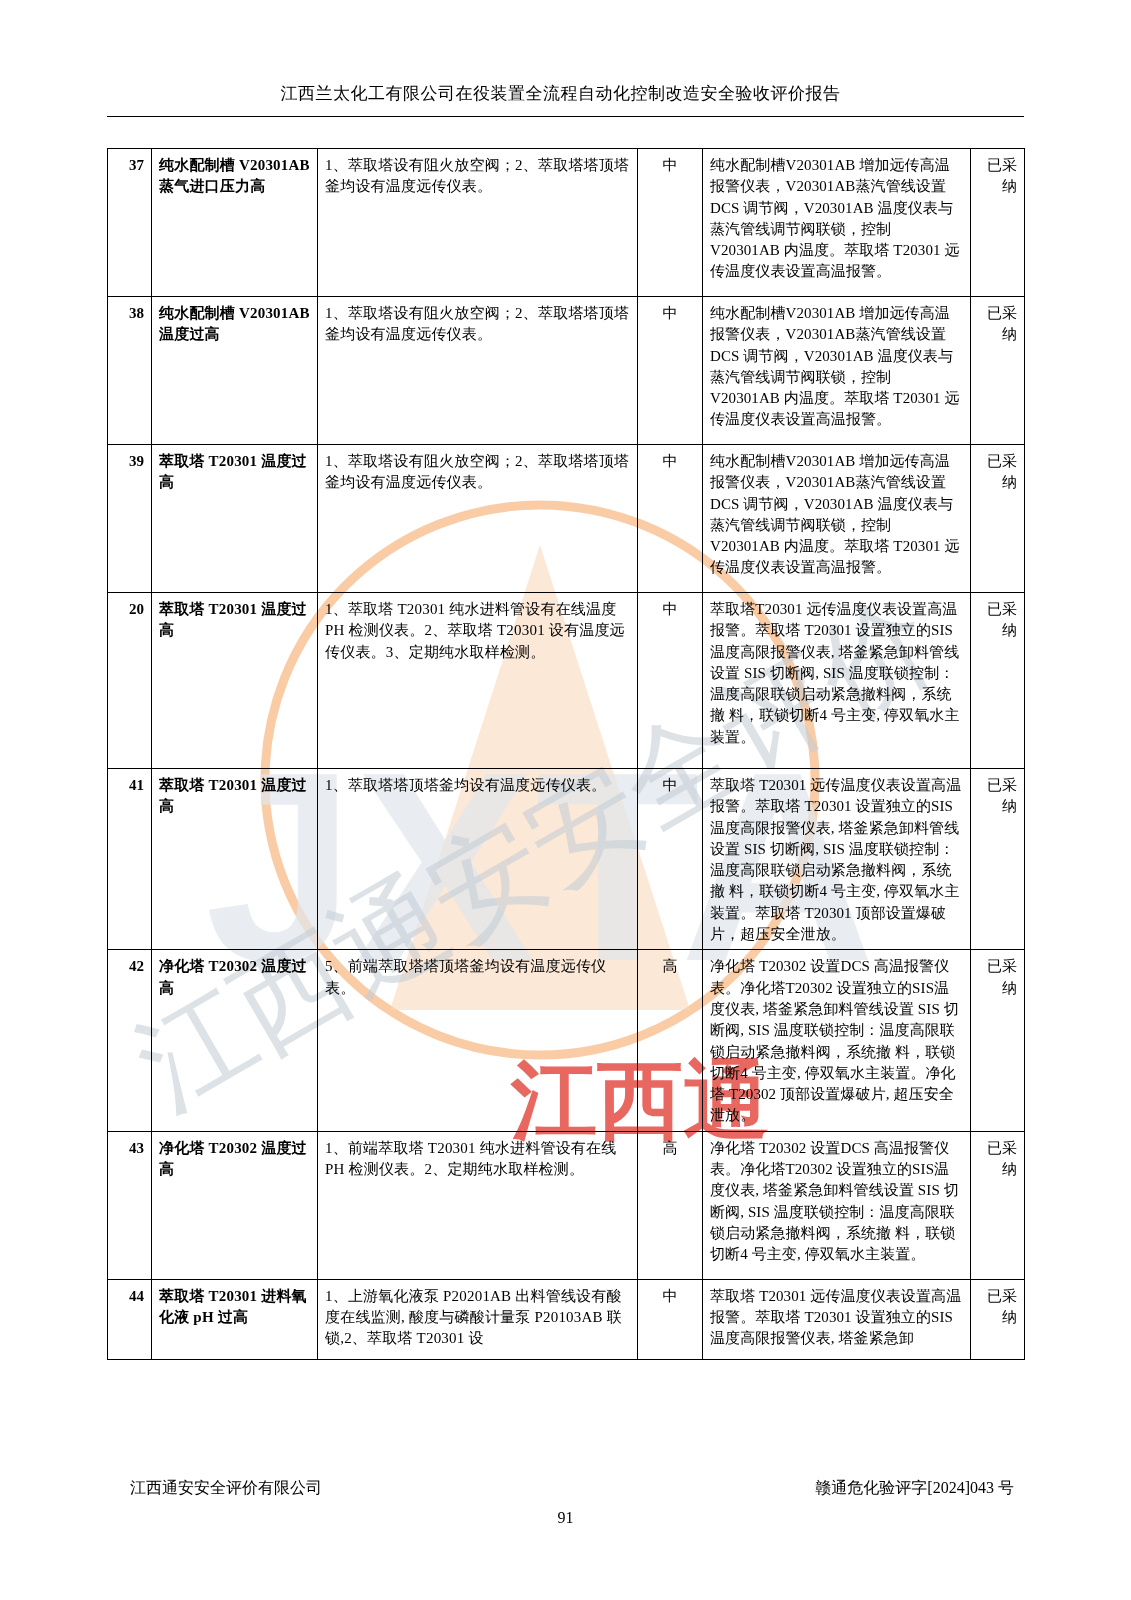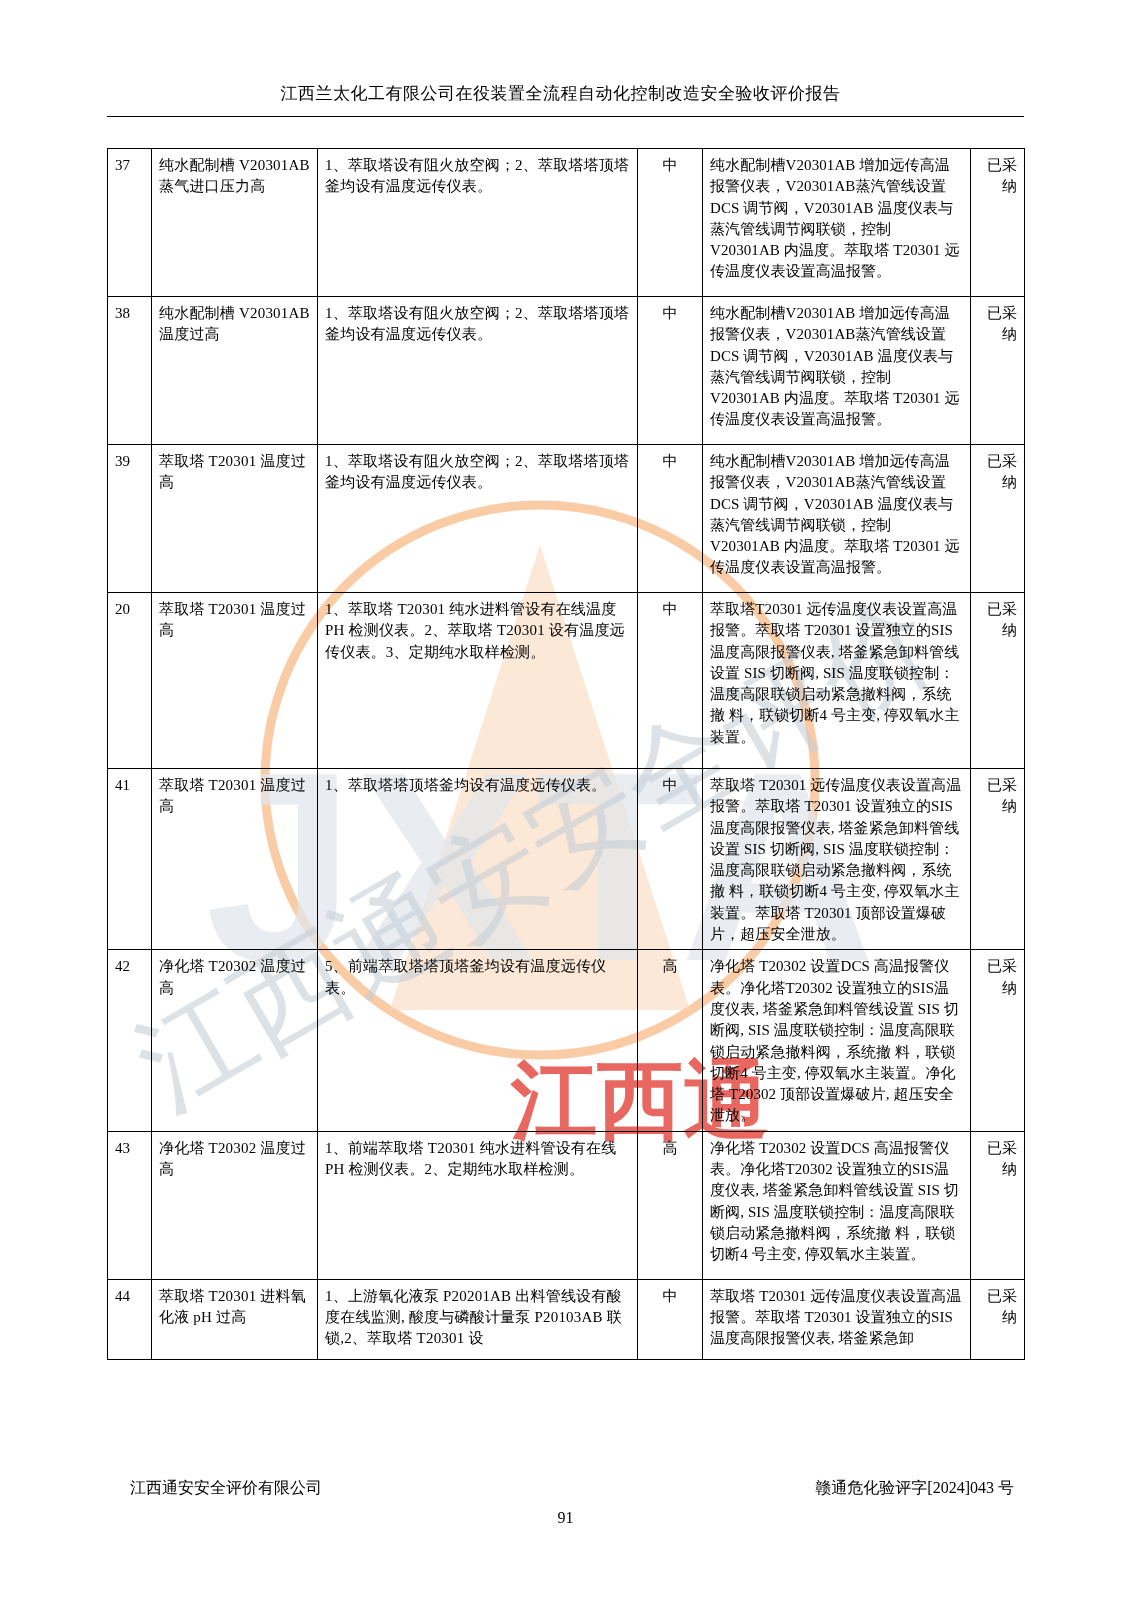--- a/index.html
+++ b/index.html
@@ -71,39 +71,41 @@
     line-height: 1.42;
   }
   col.c-no      { width: 44px; }
   col.c-dev     { width: 166px; }
   col.c-measure { width: 320px; }
   col.c-level   { width: 65px; }
   col.c-sugg    { width: 268px; }
   col.c-adopt   { width: 54px; }
 
   td.no {
-    text-align: left;
+    text-align: right;
     vertical-align: middle;
     font-size: 15.5px;
+    font-weight: bold;
   }
   td.level {
     text-align: center;
     vertical-align: middle;
     font-size: 15.5px;
   }
   td.adopt {
     text-align: right;
     vertical-align: middle;
     font-size: 15px;
     line-height: 1.35;
     padding-left: 6px;
   }
   td.dev {
     vertical-align: middle;
     letter-spacing: 0.2px;
+    font-weight: bold;
   }
   td.measure {
     letter-spacing: 0.2px;
   }
   td.sugg {
     letter-spacing: 0.1px;
     line-height: 1.45;
     padding-top: 5px;
   }
   .clip {

